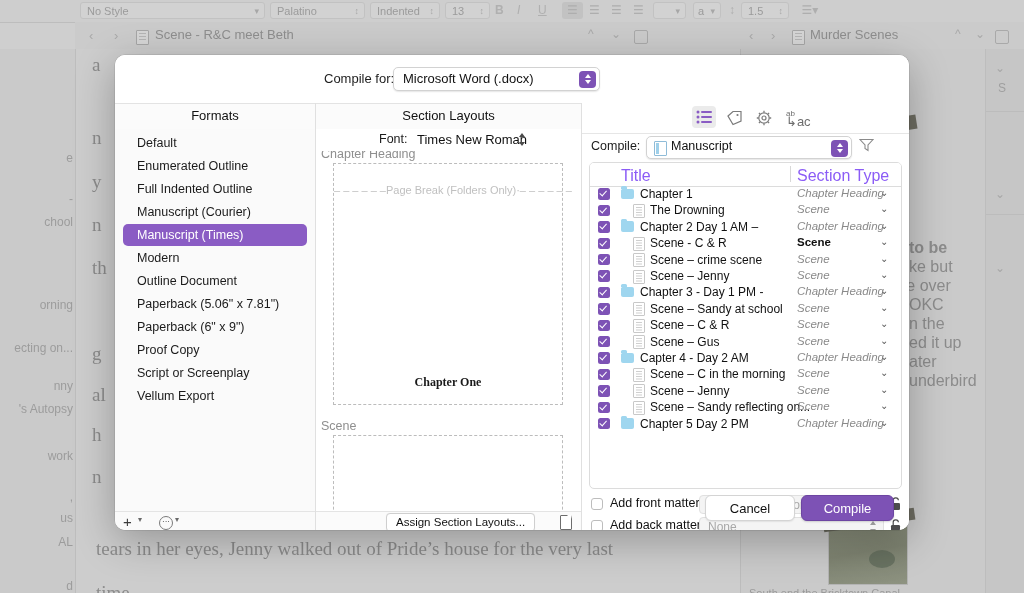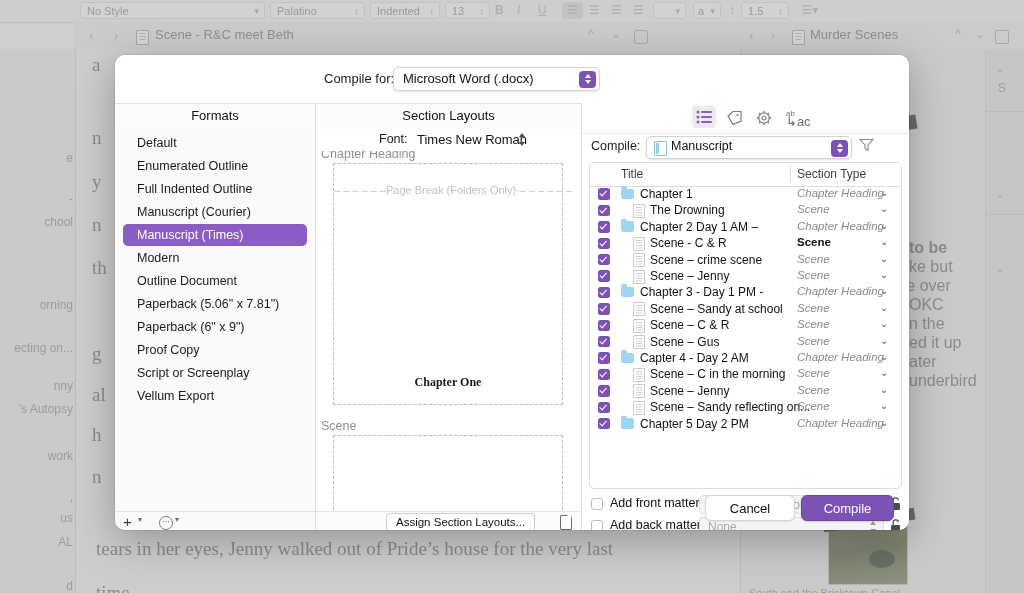--- a/index.html
+++ b/index.html
@@ -205,21 +205,21 @@
   }
   .rp-cmppop .mini:before{content:"";position:absolute;left:1px;top:1px;width:3px;bottom:1px;background:#9fd0ea;}
   .rp-cmppop .val{position:absolute;left:24px;top:2px;font-size:12.5px;color:#111;}
   .filter-ico{position:absolute;left:277px;top:5px;width:15px;height:14px;}
 
   .tbl{
     position:absolute;left:7px;top:59px;width:311px;height:325px;
     border:1px solid #dcdcdc;border-radius:5px;overflow:hidden;background:#fff;
   }
   .tbl-head{position:absolute;left:0;top:0;width:311px;height:23px;border-bottom:1px solid #dcdcdc;background:#fff;}
-  .th{position:absolute;top:4px;font-size:12px;color:#404040;}
+  .th{position:absolute;top:4px;font-size:16px;color:#8b5cf6;}
   .th-sep{position:absolute;left:200px;top:3px;width:1px;height:16px;background:#d8d8d8;}
   .rows{position:absolute;left:0;top:23px;width:311px;height:301px;overflow:hidden;}
   .row{position:absolute;left:0;width:311px;height:16.4px;}
   .ck{
     position:absolute;left:8px;top:2.4px;width:11.5px;height:11.5px;border-radius:2.5px;
     background:#7d52b5;
   }
   .ck:after{
     content:"";position:absolute;left:3.2px;top:1.1px;width:3.3px;height:6.3px;
     border:solid #fff;border-width:0 1.7px 1.7px 0;transform:rotate(42deg);

